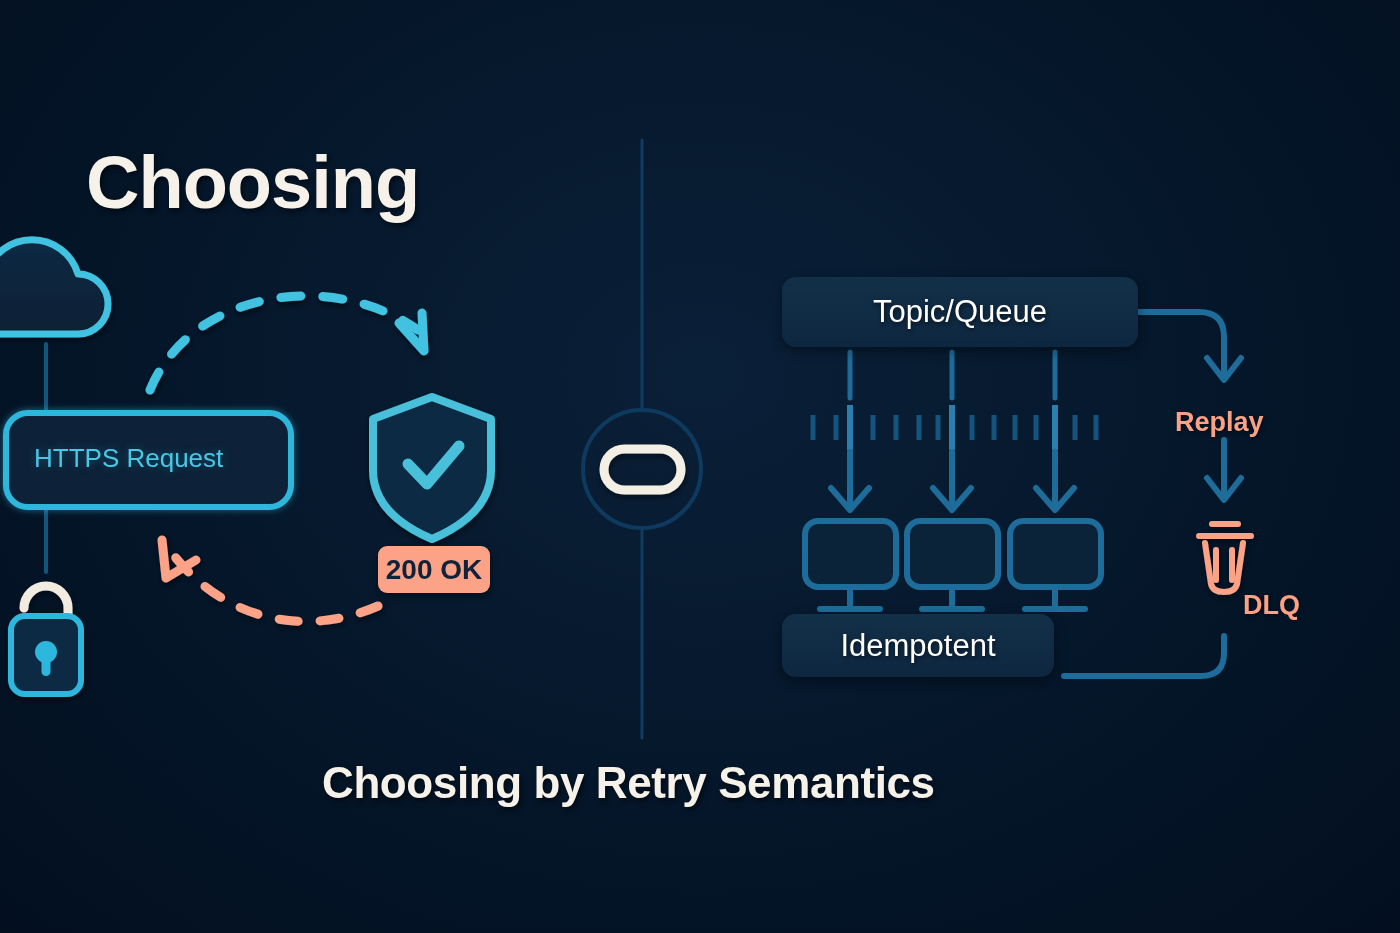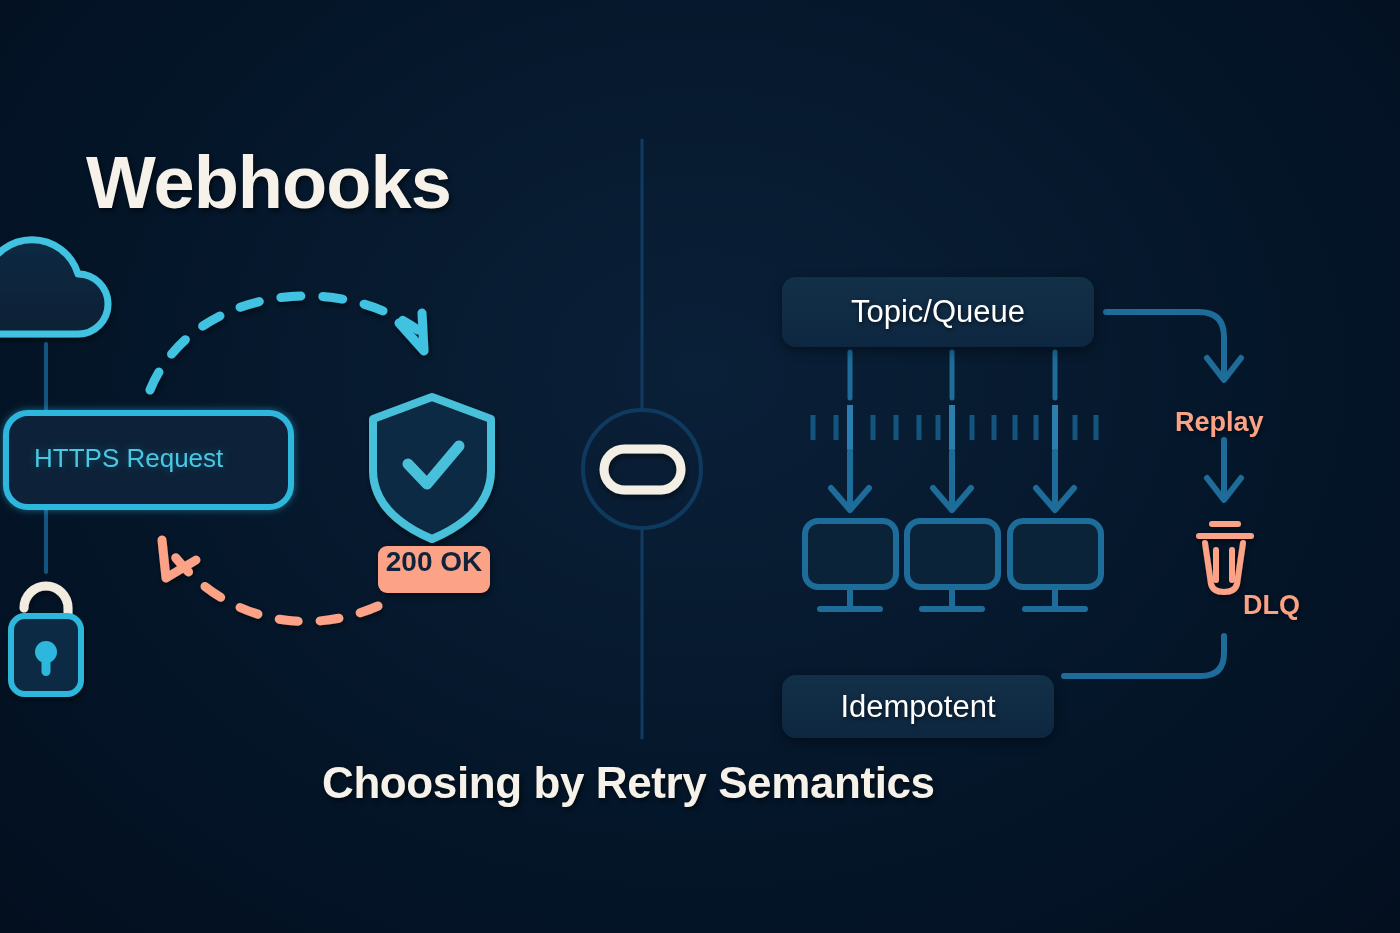--- a/index.html
+++ b/index.html
@@ -68,21 +68,21 @@
     font-size: 27px;
     font-weight: 700;
     color: #fba184;
     text-shadow: 1px 2px 4px rgba(0,0,0,0.45);
   }
   .badge {
     position: absolute;
     background: #fca287;
     border-radius: 9px;
     display: flex;
-    align-items: flex-start;
+    align-items: center;
     justify-content: center;
     box-shadow: 1px 3px 6px rgba(0,0,0,0.45);
   }
   .panel {
     position: absolute;
     border-radius: 14px;
     background: linear-gradient(180deg, #133049 0%, #0e2740 100%);
     display: flex;
     align-items: center;
     justify-content: center;
@@ -225,34 +225,34 @@
       <path d="M 1205 543 L 1211 584 Q 1213 592 1224 592 Q 1235 592 1237 584 L 1243 543"></path>
       <line x1="1216" y1="550" x2="1216" y2="580"></line>
       <line x1="1232" y1="550" x2="1232" y2="580"></line>
     </g>
 
     <g fill="none" stroke="#1d6c99" stroke-width="6" stroke-linecap="round">
       <path d="M 1064 676 L 1201 676 Q 1224 676 1224 653 L 1224 636"></path>
     </g>
   </svg>
 
-  <div class="txt title-main" style="left:86px; top:146px;">Webhooks</div>
+  <div class="txt title-main" style="left:86px; top:146px;">Choosing</div>
 
 
   <div class="txt https-label" style="left:34px; top:445px;">HTTPS Request</div>
 
   <div class="badge" style="left:378px; top:546px; width:112px; height:47px;">
     <span class="badge-label">200 OK</span>
   </div>
 
-  <div class="panel" style="left:782px; top:277px; width:312px; height:70px;">
+  <div class="panel" style="left:782px; top:277px; width:356px; height:70px;">
     <span class="node-label">Topic/Queue</span>
   </div>
 
-  <div class="panel" style="left:782px; top:675px; width:272px; height:63px;">
+  <div class="panel" style="left:782px; top:614px; width:272px; height:63px;">
     <span class="node-label">Idempotent</span>
   </div>
 
   <div class="txt accent-label" style="left:1175px; top:409px;text-align:center;">Replay</div>
 
   <div class="txt accent-label" style="left:1196px; top:592px;margin-left:47px;">DLQ</div>
 
   <div class="txt caption" style="left:322px; top:761px;">Choosing by Retry Semantics</div>
 
 </div>

